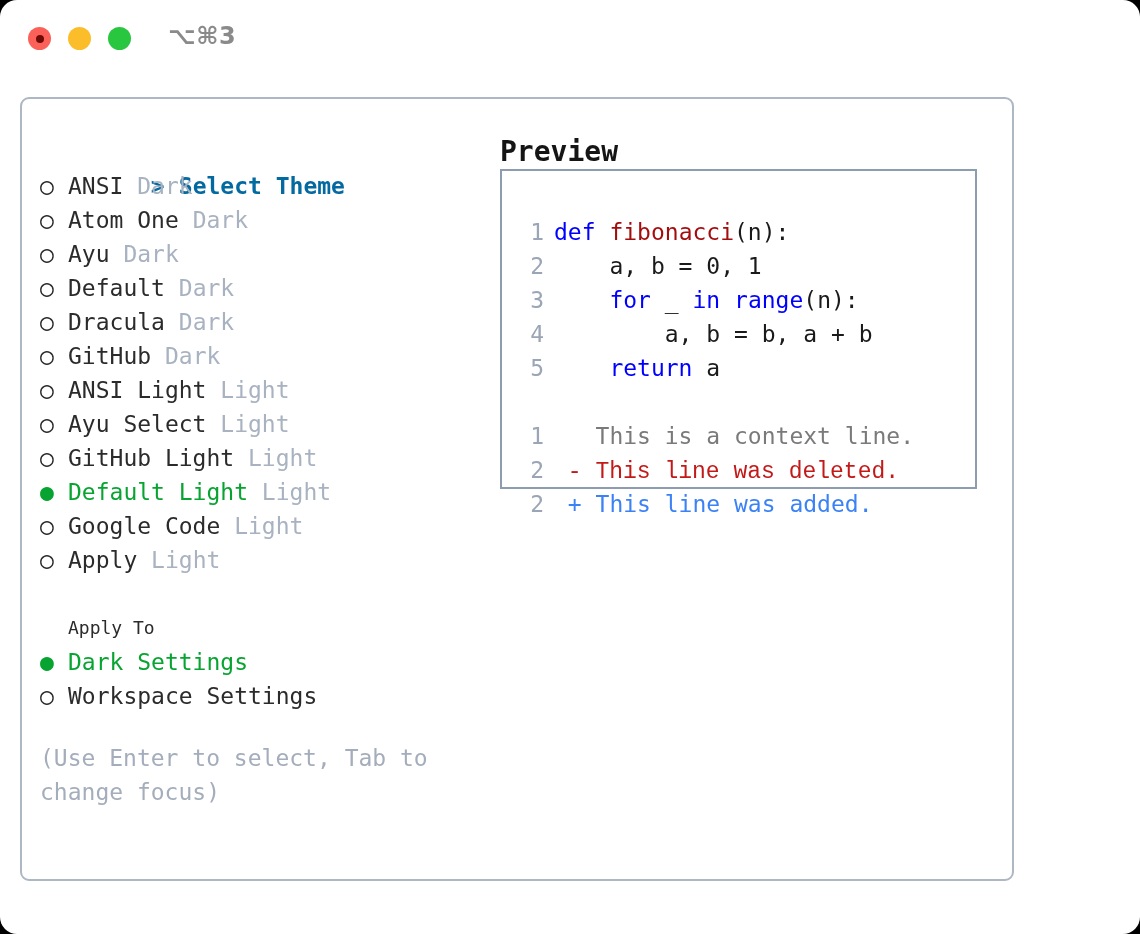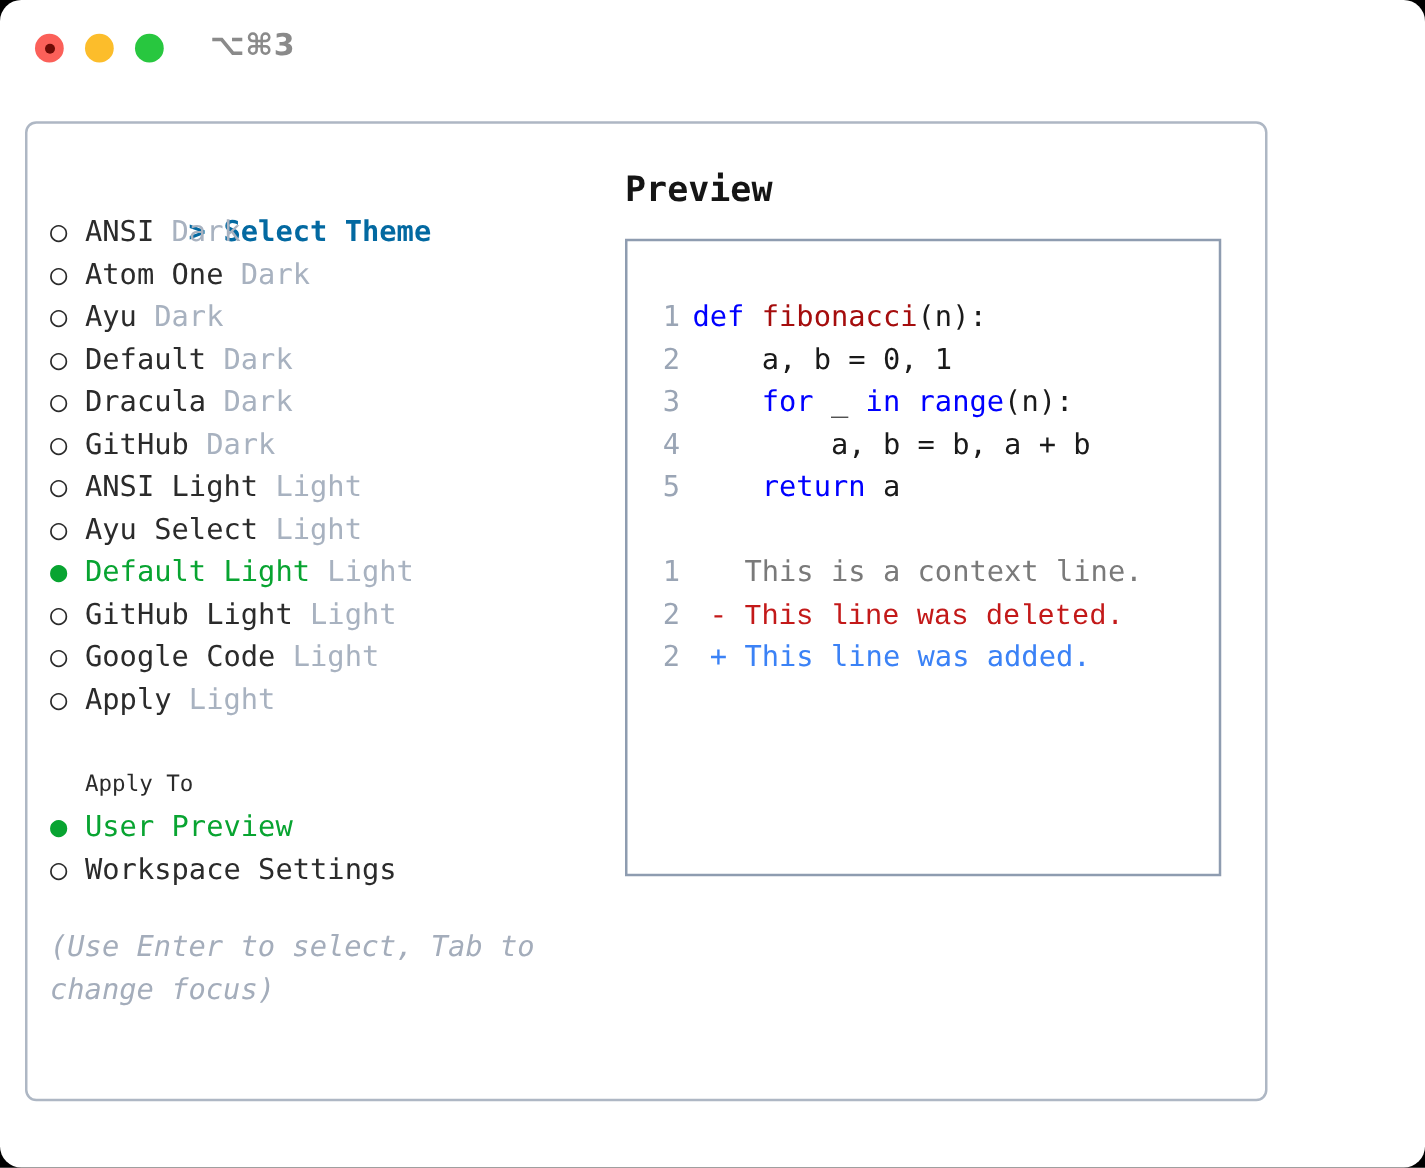--- a/index.html
+++ b/index.html
@@ -124,43 +124,41 @@
     padding-left: 28px;
   }
 
   .hint {
     margin-top: 28px;
     font-size: 23px;
     line-height: 34px;
     color: #a4adbb;
     width: 400px;
     white-space: pre-wrap;
-    font-style: italic;
   }
 
   
   .right-col {
     position: absolute;
     left: 478px;
     top: 36px;
     width: 490px;
   }
 
   .preview-title {
     font-size: 28px;
     font-weight: bold;
     color: #151515;
     line-height: 34px;
     white-space: pre;
   }
 
   .code-box {
-    margin-top: 22px;
     width: 477px;
-    height: 510px;
+    height: 320px;
     border: 2px solid #8e9cb0;
     box-sizing: border-box;
     background: #ffffff;
     position: relative;
   }
 
   .code-inner {
     position: absolute;
     left: 14px;
     top: 44px;
@@ -213,32 +211,32 @@
 
       <div id="theme-list">
           <div class="row"><span class="marker">○</span><span>ANSI</span><span class="badge"> Dark</span></div>
           <div class="row"><span class="marker">○</span><span>Atom One</span><span class="badge"> Dark</span></div>
           <div class="row"><span class="marker">○</span><span>Ayu</span><span class="badge"> Dark</span></div>
           <div class="row"><span class="marker">○</span><span>Default</span><span class="badge"> Dark</span></div>
           <div class="row"><span class="marker">○</span><span>Dracula</span><span class="badge"> Dark</span></div>
           <div class="row"><span class="marker">○</span><span>GitHub</span><span class="badge"> Dark</span></div>
           <div class="row"><span class="marker">○</span><span>ANSI Light</span><span class="badge"> Light</span></div>
           <div class="row"><span class="marker">○</span><span>Ayu Select</span><span class="badge"> Light</span></div>
+          <div class="row"><span class="marker">○</span><span>GitHub Light</span><span class="badge"> Light</span></div>
           <div class="row selected"><span class="marker">●</span><span>Default Light</span><span class="badge"> Light</span></div>
-          <div class="row"><span class="marker">○</span><span>GitHub Light</span><span class="badge"> Light</span></div>
           <div class="row"><span class="marker">○</span><span>Google Code</span><span class="badge"> Light</span></div>
           <div class="row"><span class="marker">○</span><span>Apply</span><span class="badge"> Light</span></div>
         </div>
 
       <div class="spacer-row"></div>
 
       <div class="section-title">Apply To</div>
 
       <div id="apply-list">
-          <div class="row selected"><span class="marker">●</span><span>User Preview</span></div>
+          <div class="row selected"><span class="marker">●</span><span>Dark Settings</span></div>
           <div class="row"><span class="marker">○</span><span>Workspace Settings</span></div>
         </div>
 
       <div class="hint">(Use Enter to select, Tab to change focus)</div>
     </div>
 
     <div class="right-col">
       <div class="preview-title">Preview</div>
       <div class="code-box">
         <div class="code-inner">

